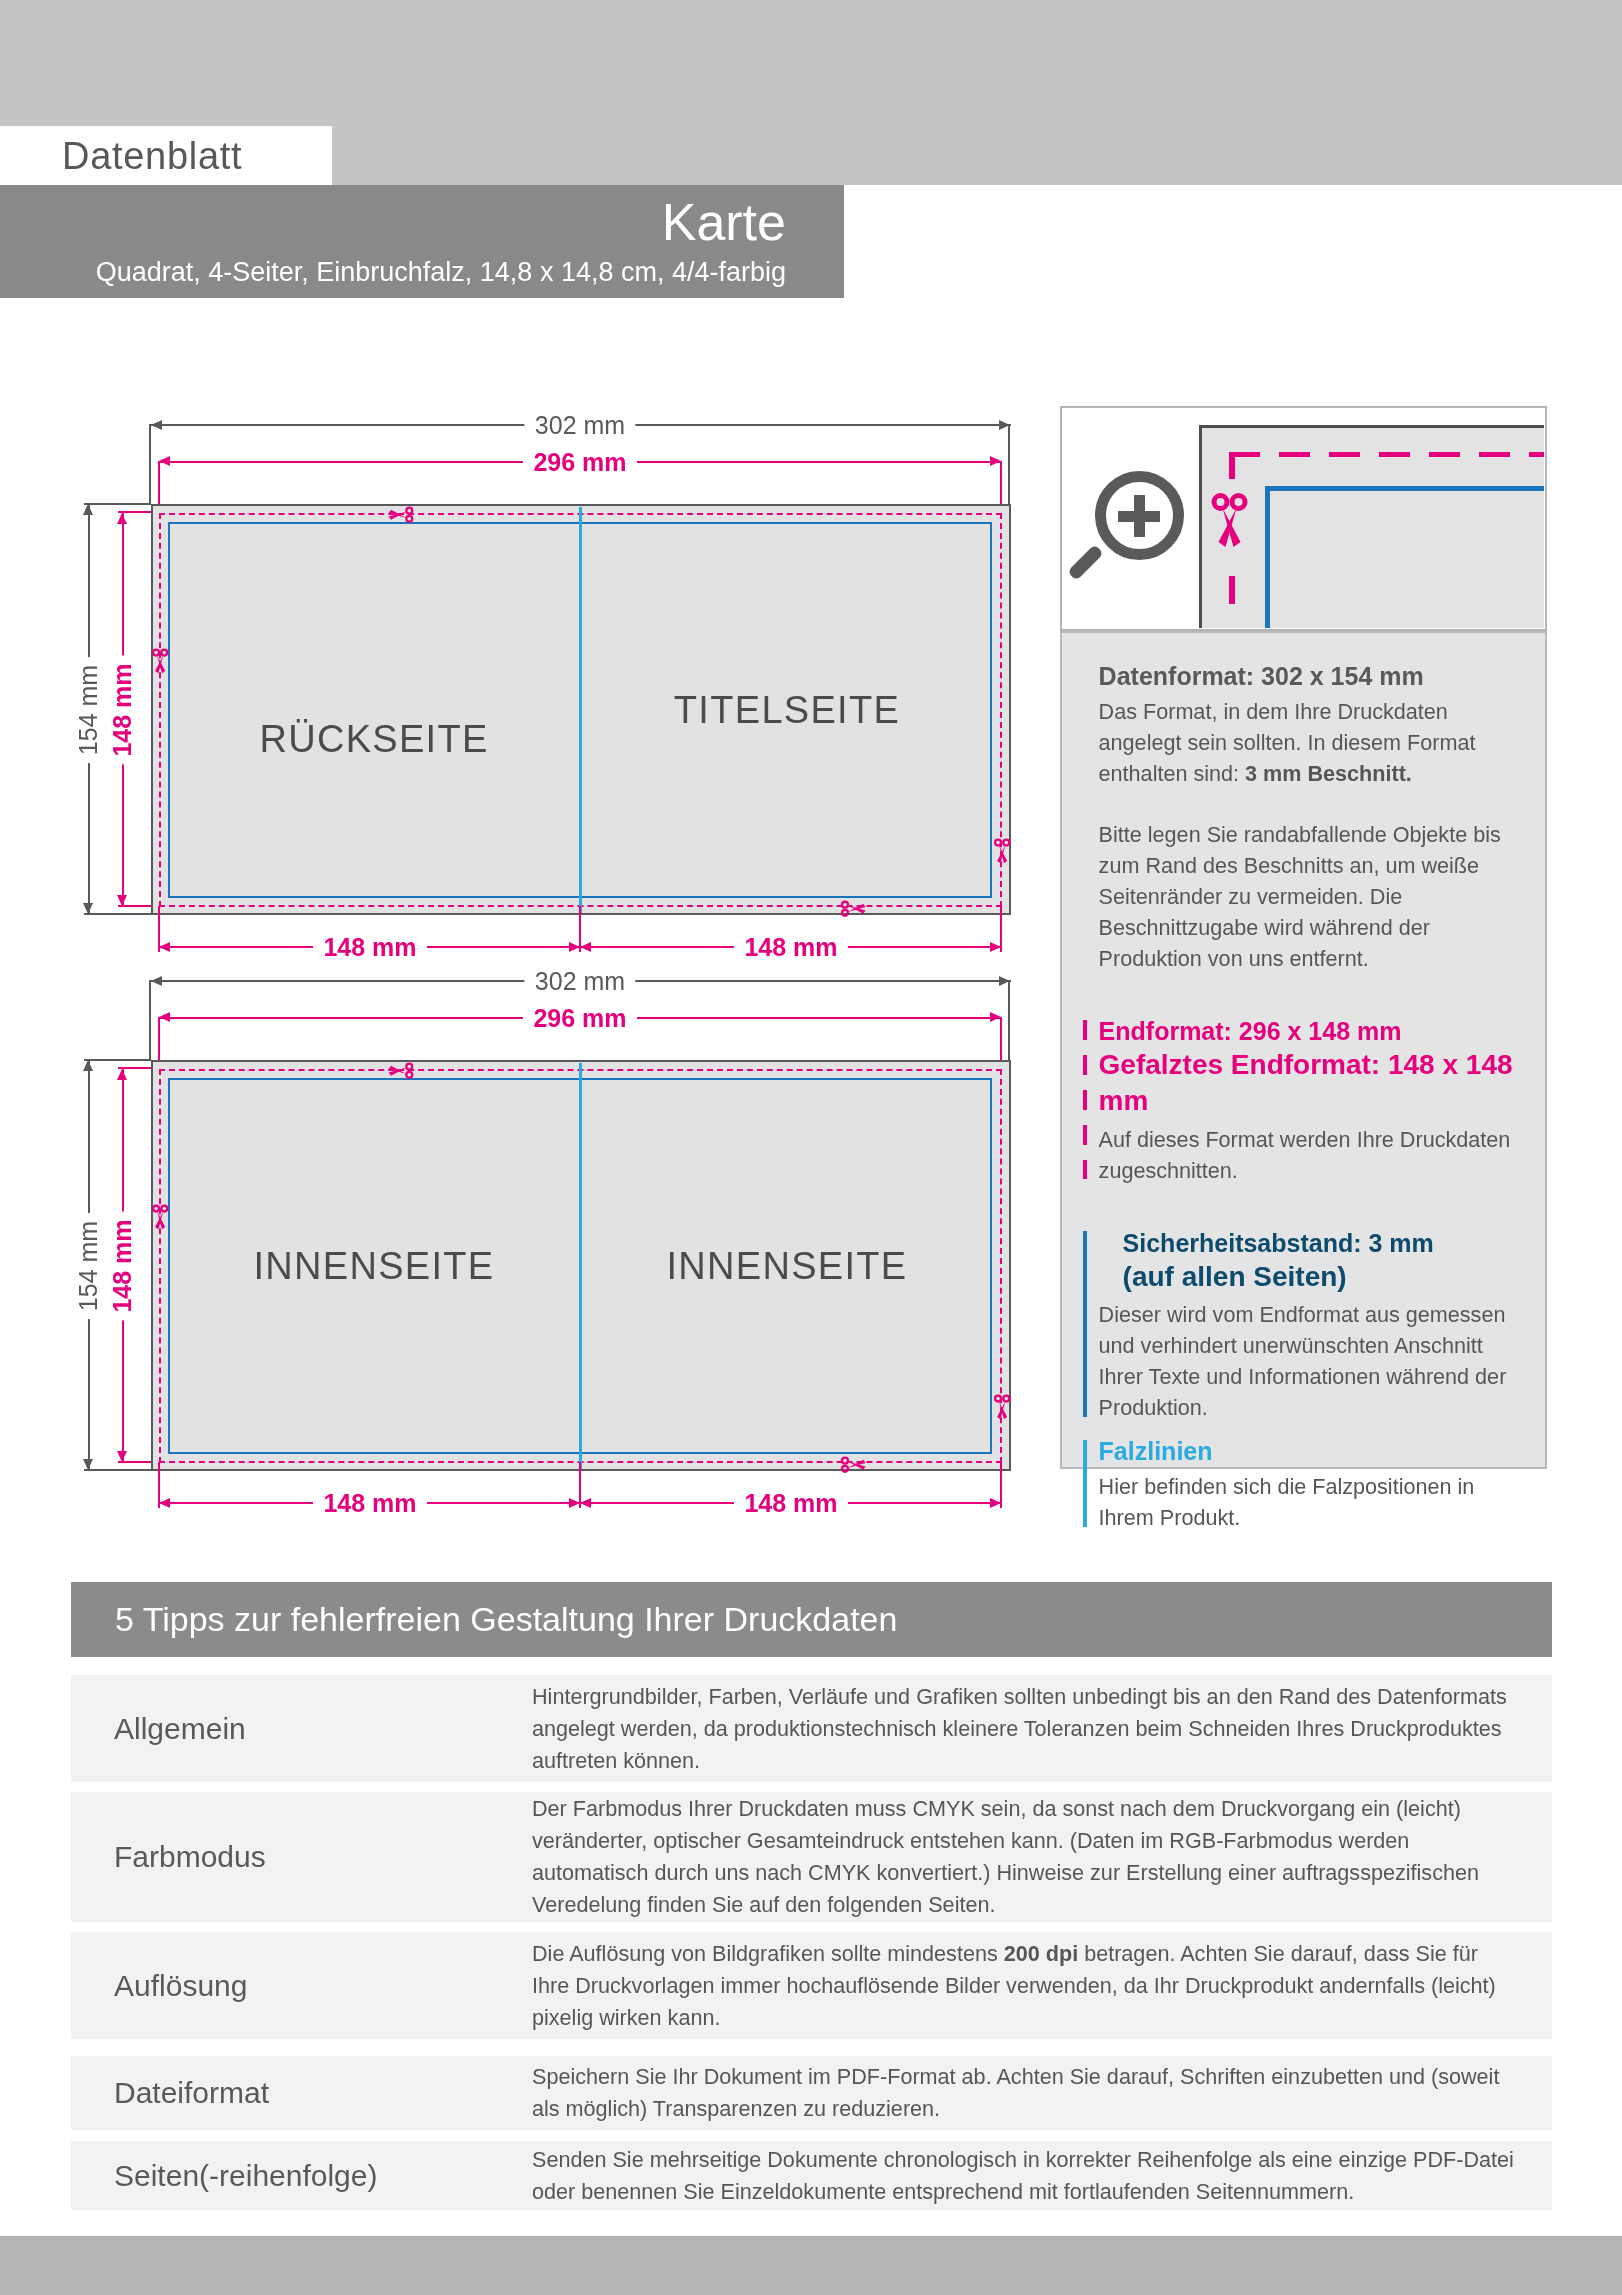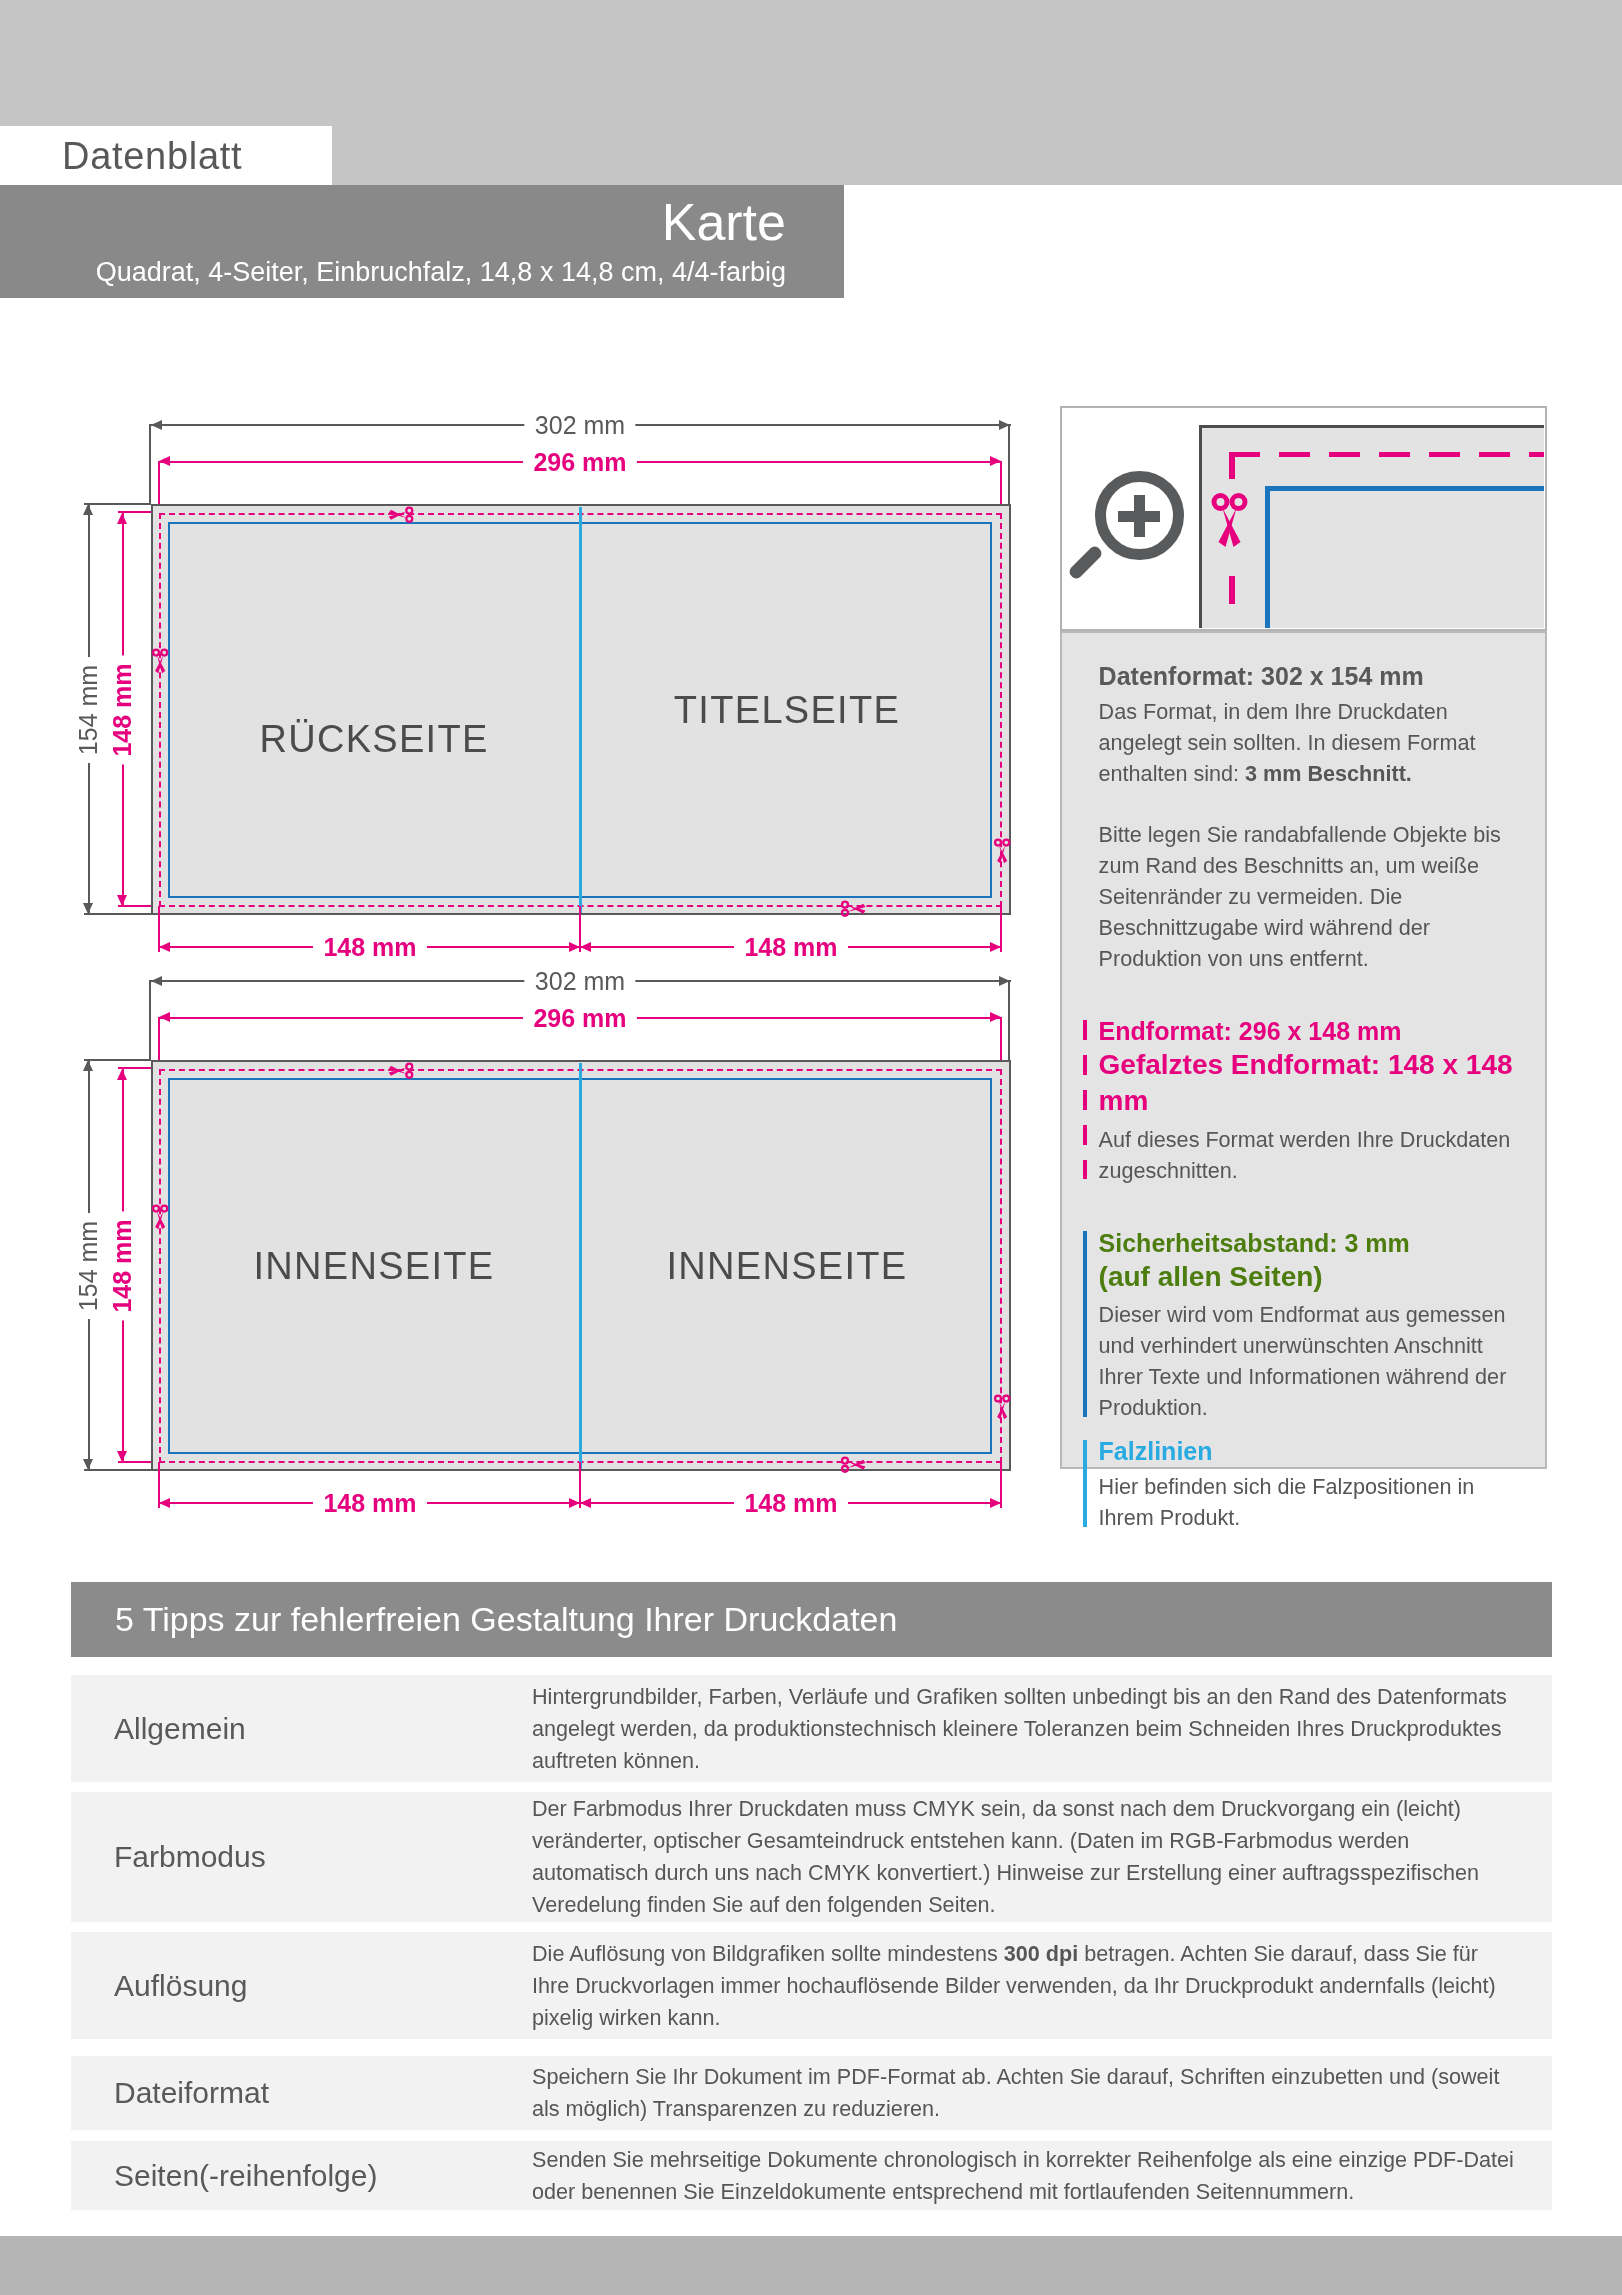--- a/index.html
+++ b/index.html
@@ -62,21 +62,21 @@
   .graypanel { left:1060px; top:631px; width:487px; height:838px; background:#e4e4e4;
                border:2.6px solid #b9b9b9; padding:27.5px 17px 0 19.6px; }
   .gp-section { position:relative; padding-left:17px; }
   .gp-h { font-size:25px; font-weight:700; line-height:1.25; }
   .gp-h2 { font-size:28px; font-weight:700; line-height:1.3; }
   .gp-p { font-size:21.6px; line-height:31px; color:#555658; margin-top:3.9px; }
   .mark { position:absolute; left:1.3px; top:3.9px; bottom:6.5px; width:3.9px; }
   .mark.dash { background:repeating-linear-gradient(180deg,#e6007e 0 19.6px,transparent 19.6px 35px); }
   .mark.blue { background:#1b75bc; }
   .mark.cyan { background:#29abe2; }
-  .t-gray { color:#58595b; } .t-pink { color:#e6007e; } .t-blue { color:#4d7c0f; } .t-cyan { color:#29abe2; }
+  .t-gray { color:#58595b; } .t-pink { color:#e6007e; } .t-blue { color:#0c4a6e;margin-left:24px; } .t-cyan { color:#29abe2; }
 
   
   .tips-banner { left:71px; top:1582px; width:1481px; height:75px; background:#8b8b8b;
                  display:flex; align-items:center; padding-left:44px; }
   .tips-banner span { color:#ffffff; font-size:34px; font-weight:400; }
   .tip-row { left:71px; width:1481px; background:#f2f2f2; display:flex; align-items:center; }
   .tip-label { width:461px; padding-left:43px; font-size:30px; color:#58595b; }
   .tip-text { width:988px; font-size:21.6px; line-height:32px; color:#555658; }
   .footer { left:0; top:2236px; width:1623px; height:60px; background:#b5b5b5; }
 </style>
@@ -304,21 +304,21 @@
 <div class="abs tip-row" style="top:1675px; height:107px;">
   <div class="tip-label">Allgemein</div>
   <div class="tip-text">Hintergrundbilder, Farben, Verläufe und Grafiken sollten unbedingt bis an den Rand des Datenformats angelegt werden, da produktionstechnisch kleinere Toleranzen beim Schneiden Ihres Druckproduktes auftreten können.</div>
 </div>
 <div class="abs tip-row" style="top:1792px; height:130px;">
   <div class="tip-label">Farbmodus</div>
   <div class="tip-text">Der Farbmodus Ihrer Druckdaten muss CMYK sein, da sonst nach dem Druckvorgang ein (leicht) veränderter, optischer Gesamteindruck entstehen kann. (Daten im RGB-Farbmodus werden automatisch durch uns nach CMYK konvertiert.) Hinweise zur Erstellung einer auftragsspezifischen Veredelung finden Sie  auf den folgenden Seiten.</div>
 </div>
 <div class="abs tip-row" style="top:1932px; height:107px;">
   <div class="tip-label">Auflösung</div>
-  <div class="tip-text">Die Auflösung von Bildgrafiken sollte mindestens <b>300 dpi</b> betragen. Achten Sie darauf, dass Sie für Ihre Druckvorlagen immer hochauflösende Bilder verwenden, da Ihr Druckprodukt andernfalls (leicht) pixelig wirken kann.</div>
+  <div class="tip-text">Die Auflösung von Bildgrafiken sollte mindestens <b>200 dpi</b> betragen. Achten Sie darauf, dass Sie für Ihre Druckvorlagen immer hochauflösende Bilder verwenden, da Ihr Druckprodukt andernfalls (leicht) pixelig wirken kann.</div>
 </div>
 <div class="abs tip-row" style="top:2056px; height:74px;">
   <div class="tip-label">Dateiformat</div>
   <div class="tip-text">Speichern Sie Ihr Dokument im PDF-Format ab. Achten Sie darauf, Schriften einzubetten und (soweit als möglich) Transparenzen zu reduzieren.</div>
 </div>
 <div class="abs tip-row" style="top:2141px; height:69px;">
   <div class="tip-label">Seiten(-reihenfolge)</div>
   <div class="tip-text">Senden Sie mehrseitige Dokumente chronologisch in korrekter Reihenfolge als eine einzige PDF-Datei oder benennen Sie Einzeldokumente entsprechend mit fortlaufenden Seitennummern.</div>
 </div>
 

